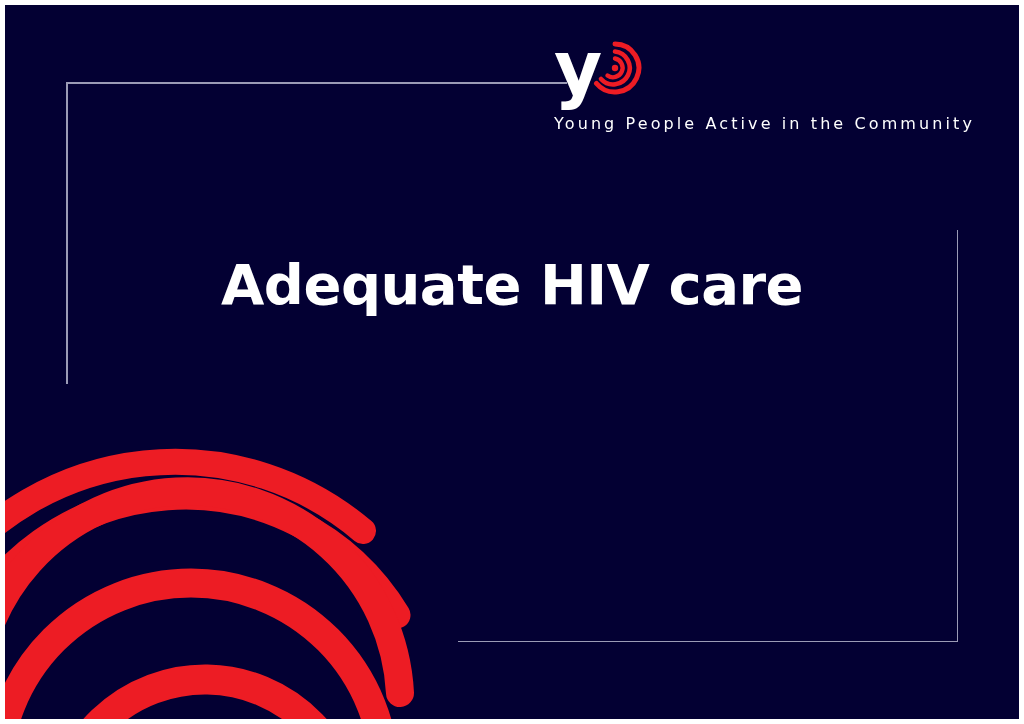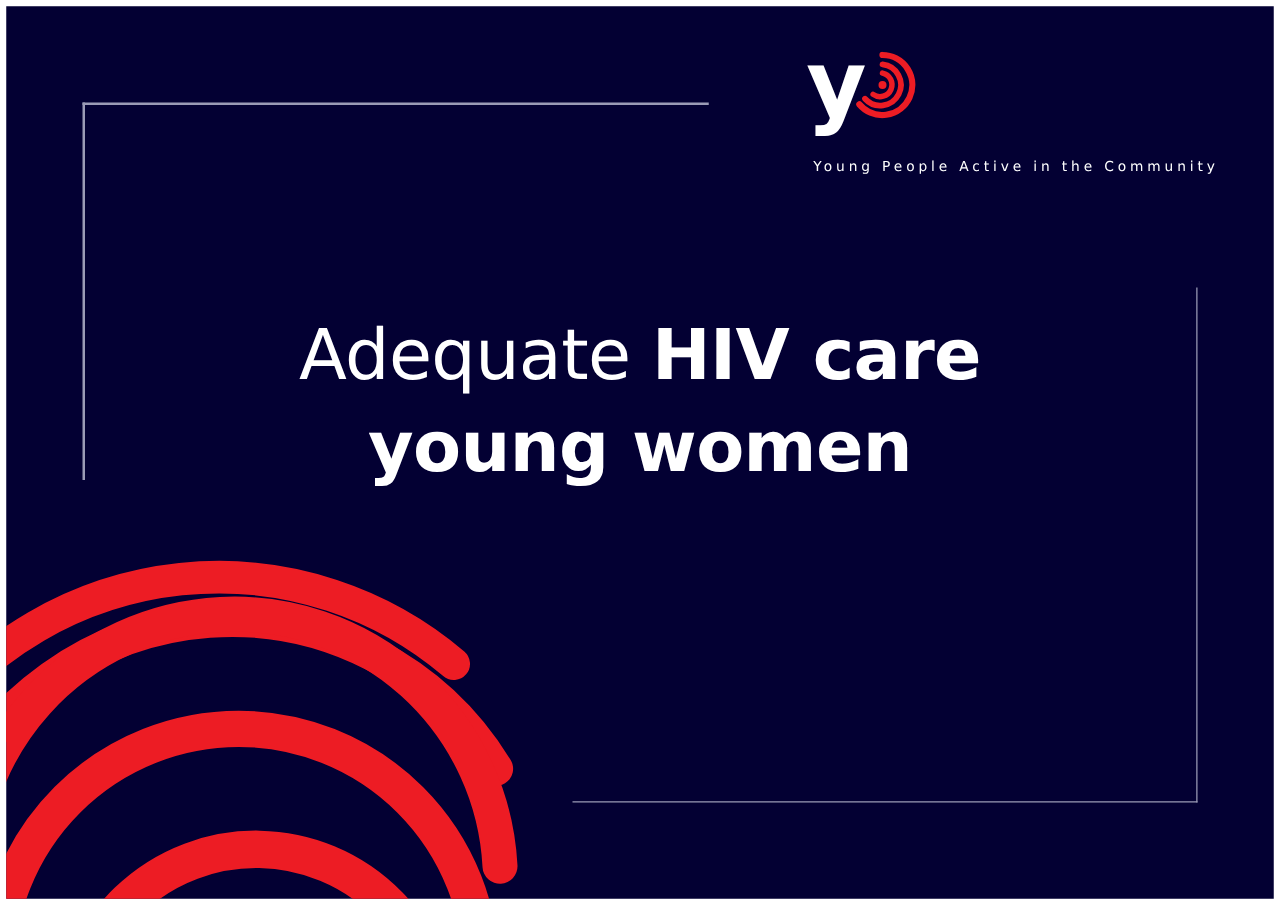--- a/index.html
+++ b/index.html
@@ -78,43 +78,43 @@
   #wm-rest { left: 76px; }
   #logo-mark {
     position: absolute;
     left: 34px;
     top: 14px;
     width: 54px;
     height: 54px;
   }
   #logo-tagline {
     display: block;
-    margin-top: 19px;
+    margin-top: 7px;
     color: #ffffff;
     font-family: "DejaVu Sans", sans-serif;
-    font-size: 11px;
+    font-size: 16px;
     letter-spacing: 3.1px;
     white-space: nowrap;
   }
 
   
   #headline {
     position: absolute;
     left: 0;
     top: 243px;
     width: 1014px;
     text-align: center;
     color: #ffffff;
     font-family: "DejaVu Sans", sans-serif;
     font-size: 56px;
     line-height: 74px;
     letter-spacing: -0.5px;
   }
   #headline .ln { display: block; white-space: nowrap; }
-  #headline .reg { font-weight: 400; }
+  #headline .reg { font-weight: 700; }
   #headline .bold { font-weight: bold; }
 </style>
 </head>
 <body>
 
 <div id="slide">
   <div class="canvas">
 
     <div class="bracket" id="bracket-tl">
       <div class="hline"></div>
@@ -146,17 +146,16 @@
             <path d="M 27 17.5 A 9.5 9.5 0 1 1 19.5 34.5" stroke-width="4.4"></path>
             <circle cx="27" cy="27" r="3.2" fill="#ED1C24" stroke="none"></circle>
           </g>
         </svg>
       </span>
       <span id="logo-tagline">Young People Active in the Community</span>
     </div>
 
     <div id="headline">
       <span class="ln"><span class="reg">Adequate </span><span class="bold">HIV care</span></span>
-      <span class="ln"><span class="bold">young women</span></span>
     </div>
 
   </div>
 </div>
 
 </body></html>

